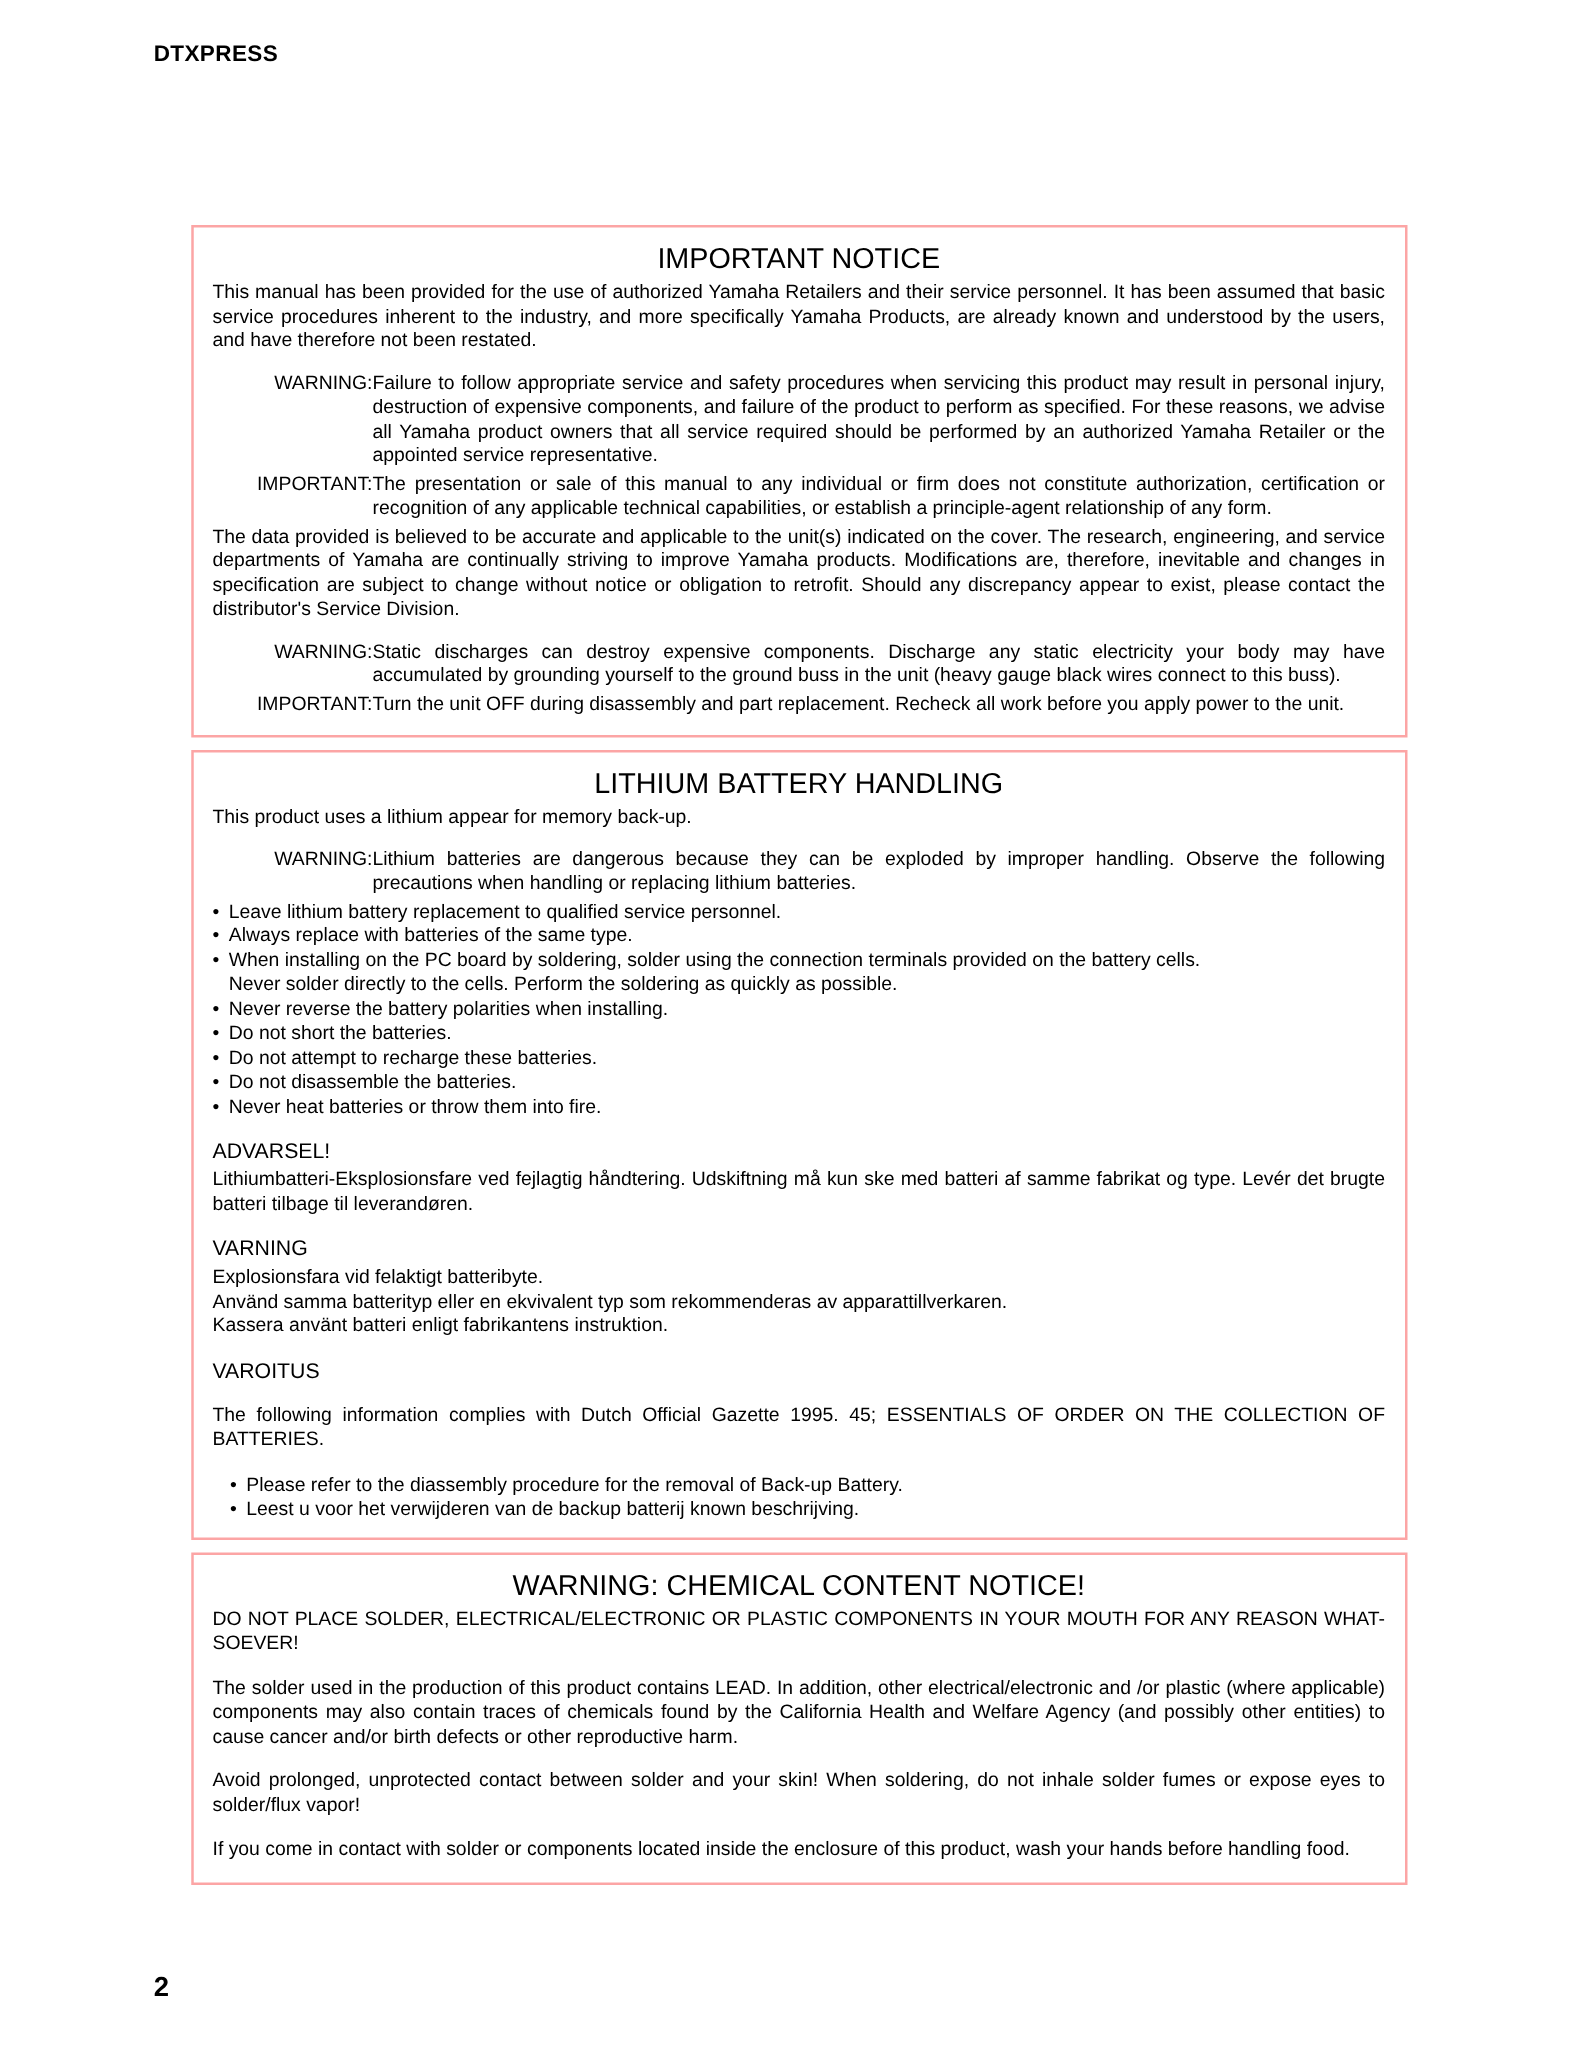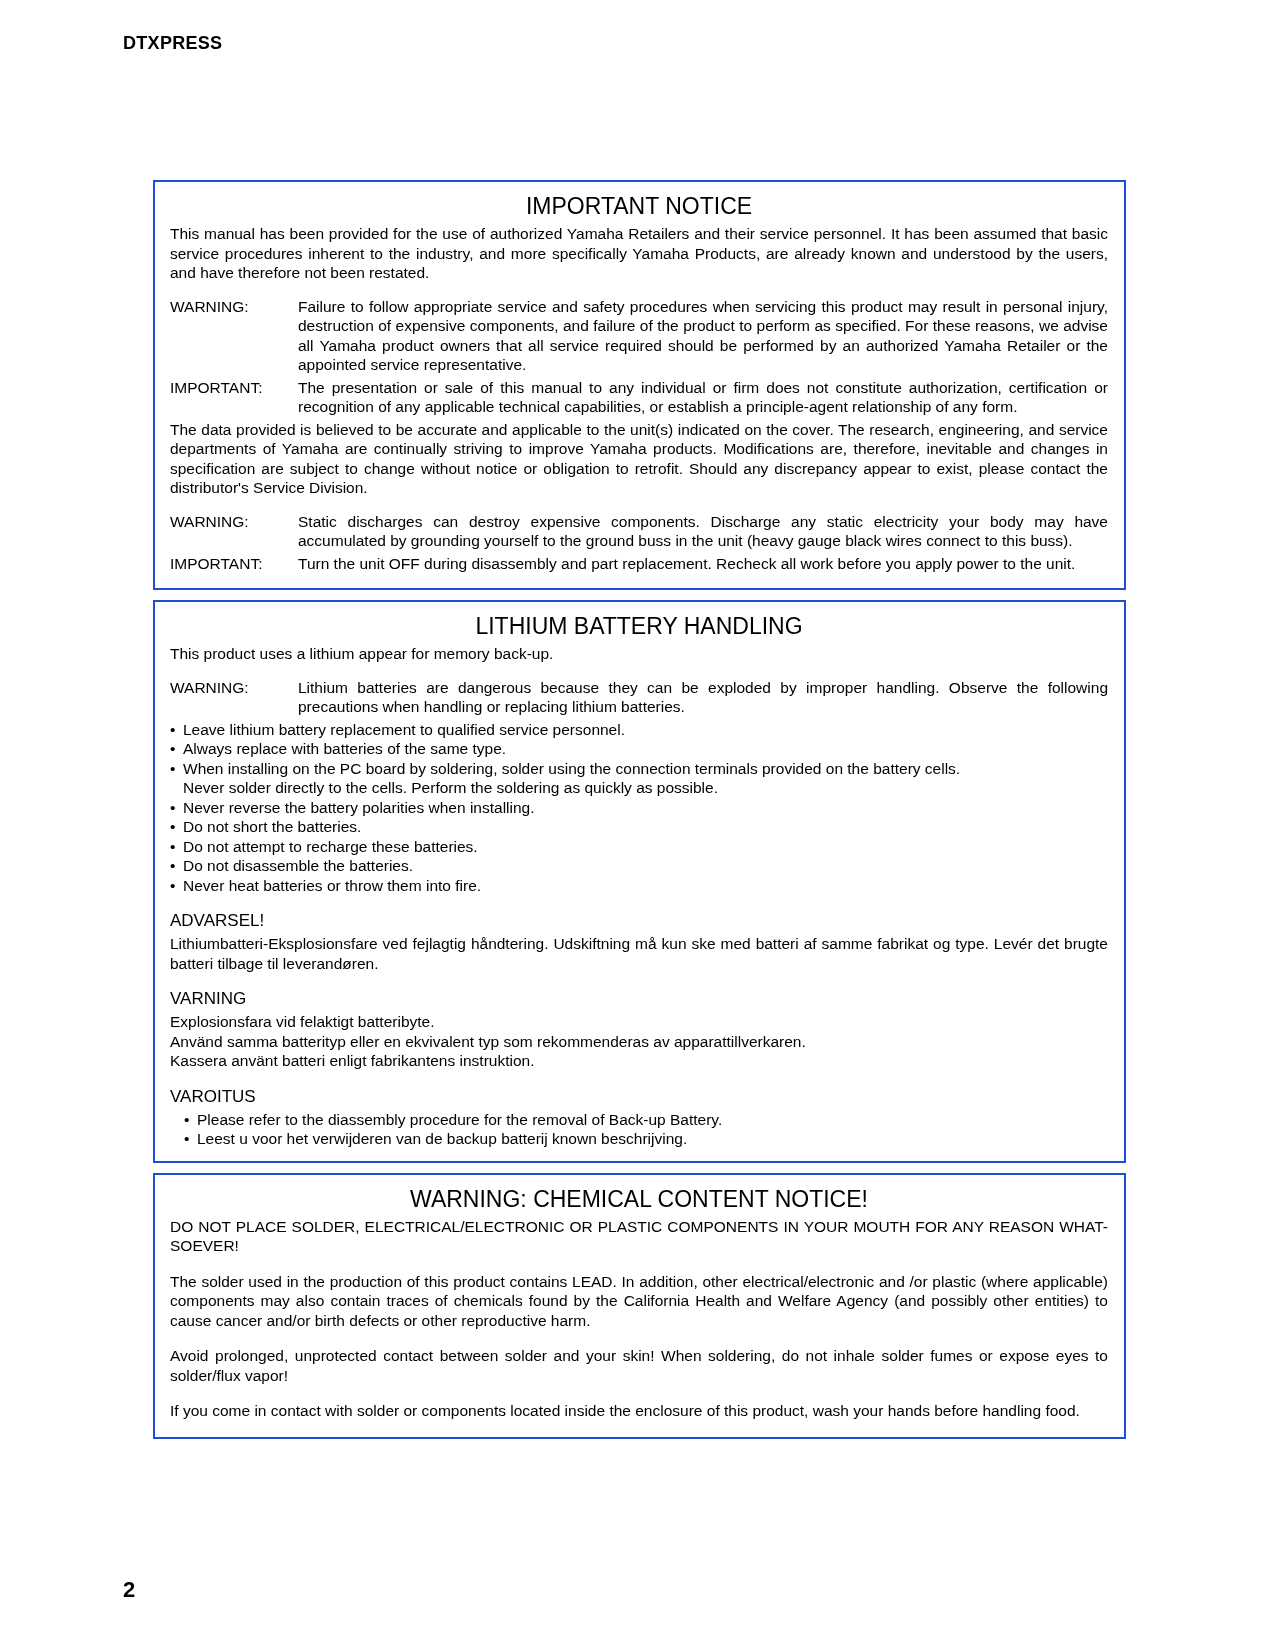--- a/index.html
+++ b/index.html
@@ -24,42 +24,42 @@
     font-weight: bold;
     letter-spacing: 0.3px;
   }
   .content {
     position: absolute;
     top: 180px;
     left: 85px;
     width: 973px;
   }
   .box {
-    border: 2px solid #1d4ed8;
+    border: 2px solid #fca5a5;
     background: #ffffff;
     padding: 8px 16px 12px 15px;
     margin-bottom: 10px;
   }
   .box-title {
     text-align: center;
     font-size: 23px;
     font-weight: normal;
     line-height: 28px;
     margin: 2px 0 4px 0;
   }
   .para { margin: 0; }
   .just { text-align: justify; }
   .gap-md { margin-bottom: 14px; }
   .gap-lg { margin-bottom: 17px; }
   .lrow {
     display: grid;
     grid-template-columns: 128px 1fr;
     margin-bottom: 3px;
   }
-  .llabel { white-space: nowrap; }
+  .llabel { white-space: nowrap; text-align: right; }
   .bullets { list-style: none; margin: 0 0 15px 0; }
   .bullets li { display: flex; }
   .b-marker { flex: 0 0 13px; width: 13px; }
   .b-text { white-space: pre-line; flex: 1; }
   .sub-heading {
     font-size: 17px;
     line-height: 22px;
     margin: 15px 0 2px 0;
     font-weight: normal;
   }
@@ -164,20 +164,21 @@
 
       <h2 class="sub-heading">VARNING</h2>
       <div class="line-list">
         <div>Explosionsfara vid felaktigt batteribyte.</div>
         <div>Använd samma batterityp eller en ekvivalent typ som rekommenderas av apparattillverkaren.</div>
         <div>Kassera använt batteri enligt fabrikantens instruktion.</div>
       </div>
 
       <h2 class="sub-heading">VAROITUS</h2>
 
+      <p class="para just gap-lg" style="margin-top:15px;">The following information complies with Dutch Official Gazette 1995. 45; ESSENTIALS OF ORDER ON THE COLLECTION OF BATTERIES.</p>
 
       <ul class="dutch-bullets">
         <li>
           <span class="b-marker">•</span>
           <span class="b-text">Please refer to the diassembly procedure for the removal of Back-up Battery.</span>
         </li>
         <li>
           <span class="b-marker">•</span>
           <span class="b-text">Leest u voor het verwijderen van de backup batterij known beschrijving.</span>
         </li>

